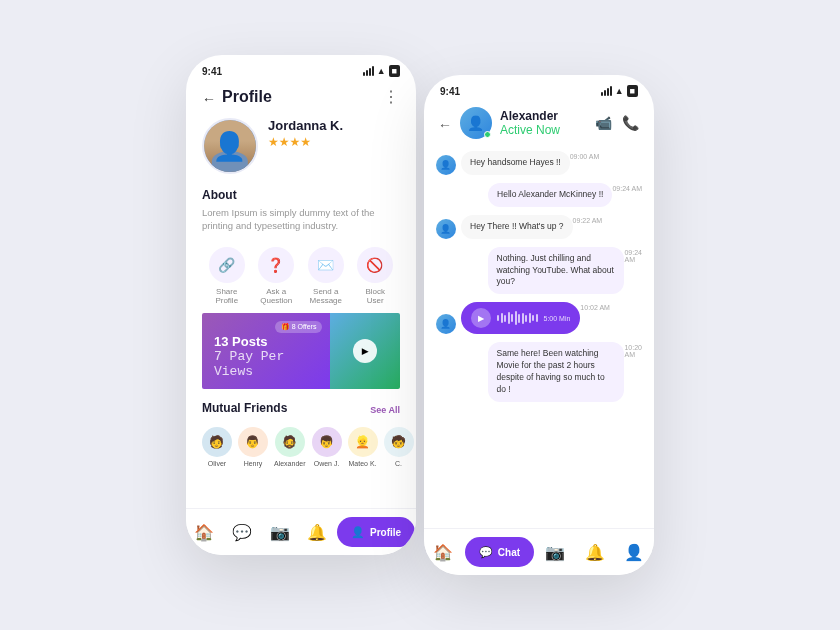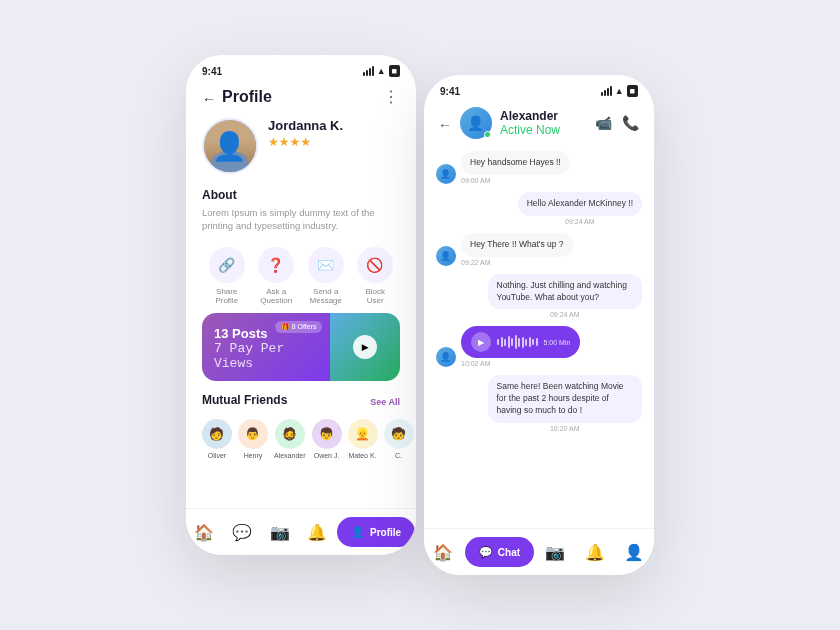--- a/index.html
+++ b/index.html
@@ -190,23 +190,23 @@
     }
     .action-label {
       font-size: 8px;
       color: #888;
       text-align: center;
     }
 
     
     .banner-section { padding: 0 16px 8px; }
     .banner {
-      border-radius: 14px;
+      border-radius: 2px;
       overflow: hidden;
-      height: 68px;
+      height: 76px;
       position: relative;
       display: flex;
     }
     .banner-left {
       background: linear-gradient(135deg, #9b59b6, #7c3aed);
       flex: 1.2;
       padding: 10px 12px;
       display: flex;
       flex-direction: column;
       justify-content: flex-end;
@@ -369,22 +369,22 @@
       width: 20px;
       height: 20px;
       border-radius: 50%;
       background: linear-gradient(135deg, #5dade2, #2e86de);
       display: flex;
       align-items: center;
       justify-content: center;
       font-size: 9px;
       flex-shrink: 0;
     }
-    .msg-bubble-wrap { display: flex; flex-direction: column; max-width: 75%; }
-    .msg-row.sent .msg-bubble-wrap { align-items: center; }
+    .msg-bubble-wrap { display: flex; flex-direction: row; max-width: 75%; }
+    .msg-row.sent .msg-bubble-wrap { align-items: flex-start; }
     .msg-bubble {
       padding: 6px 9px;
       border-radius: 12px;
       font-size: 8.5px;
       line-height: 1.4;
       color: #333;
       background: #f5f0ff;
     }
     .msg-bubble.sent {
       background: #f5f0ff;

